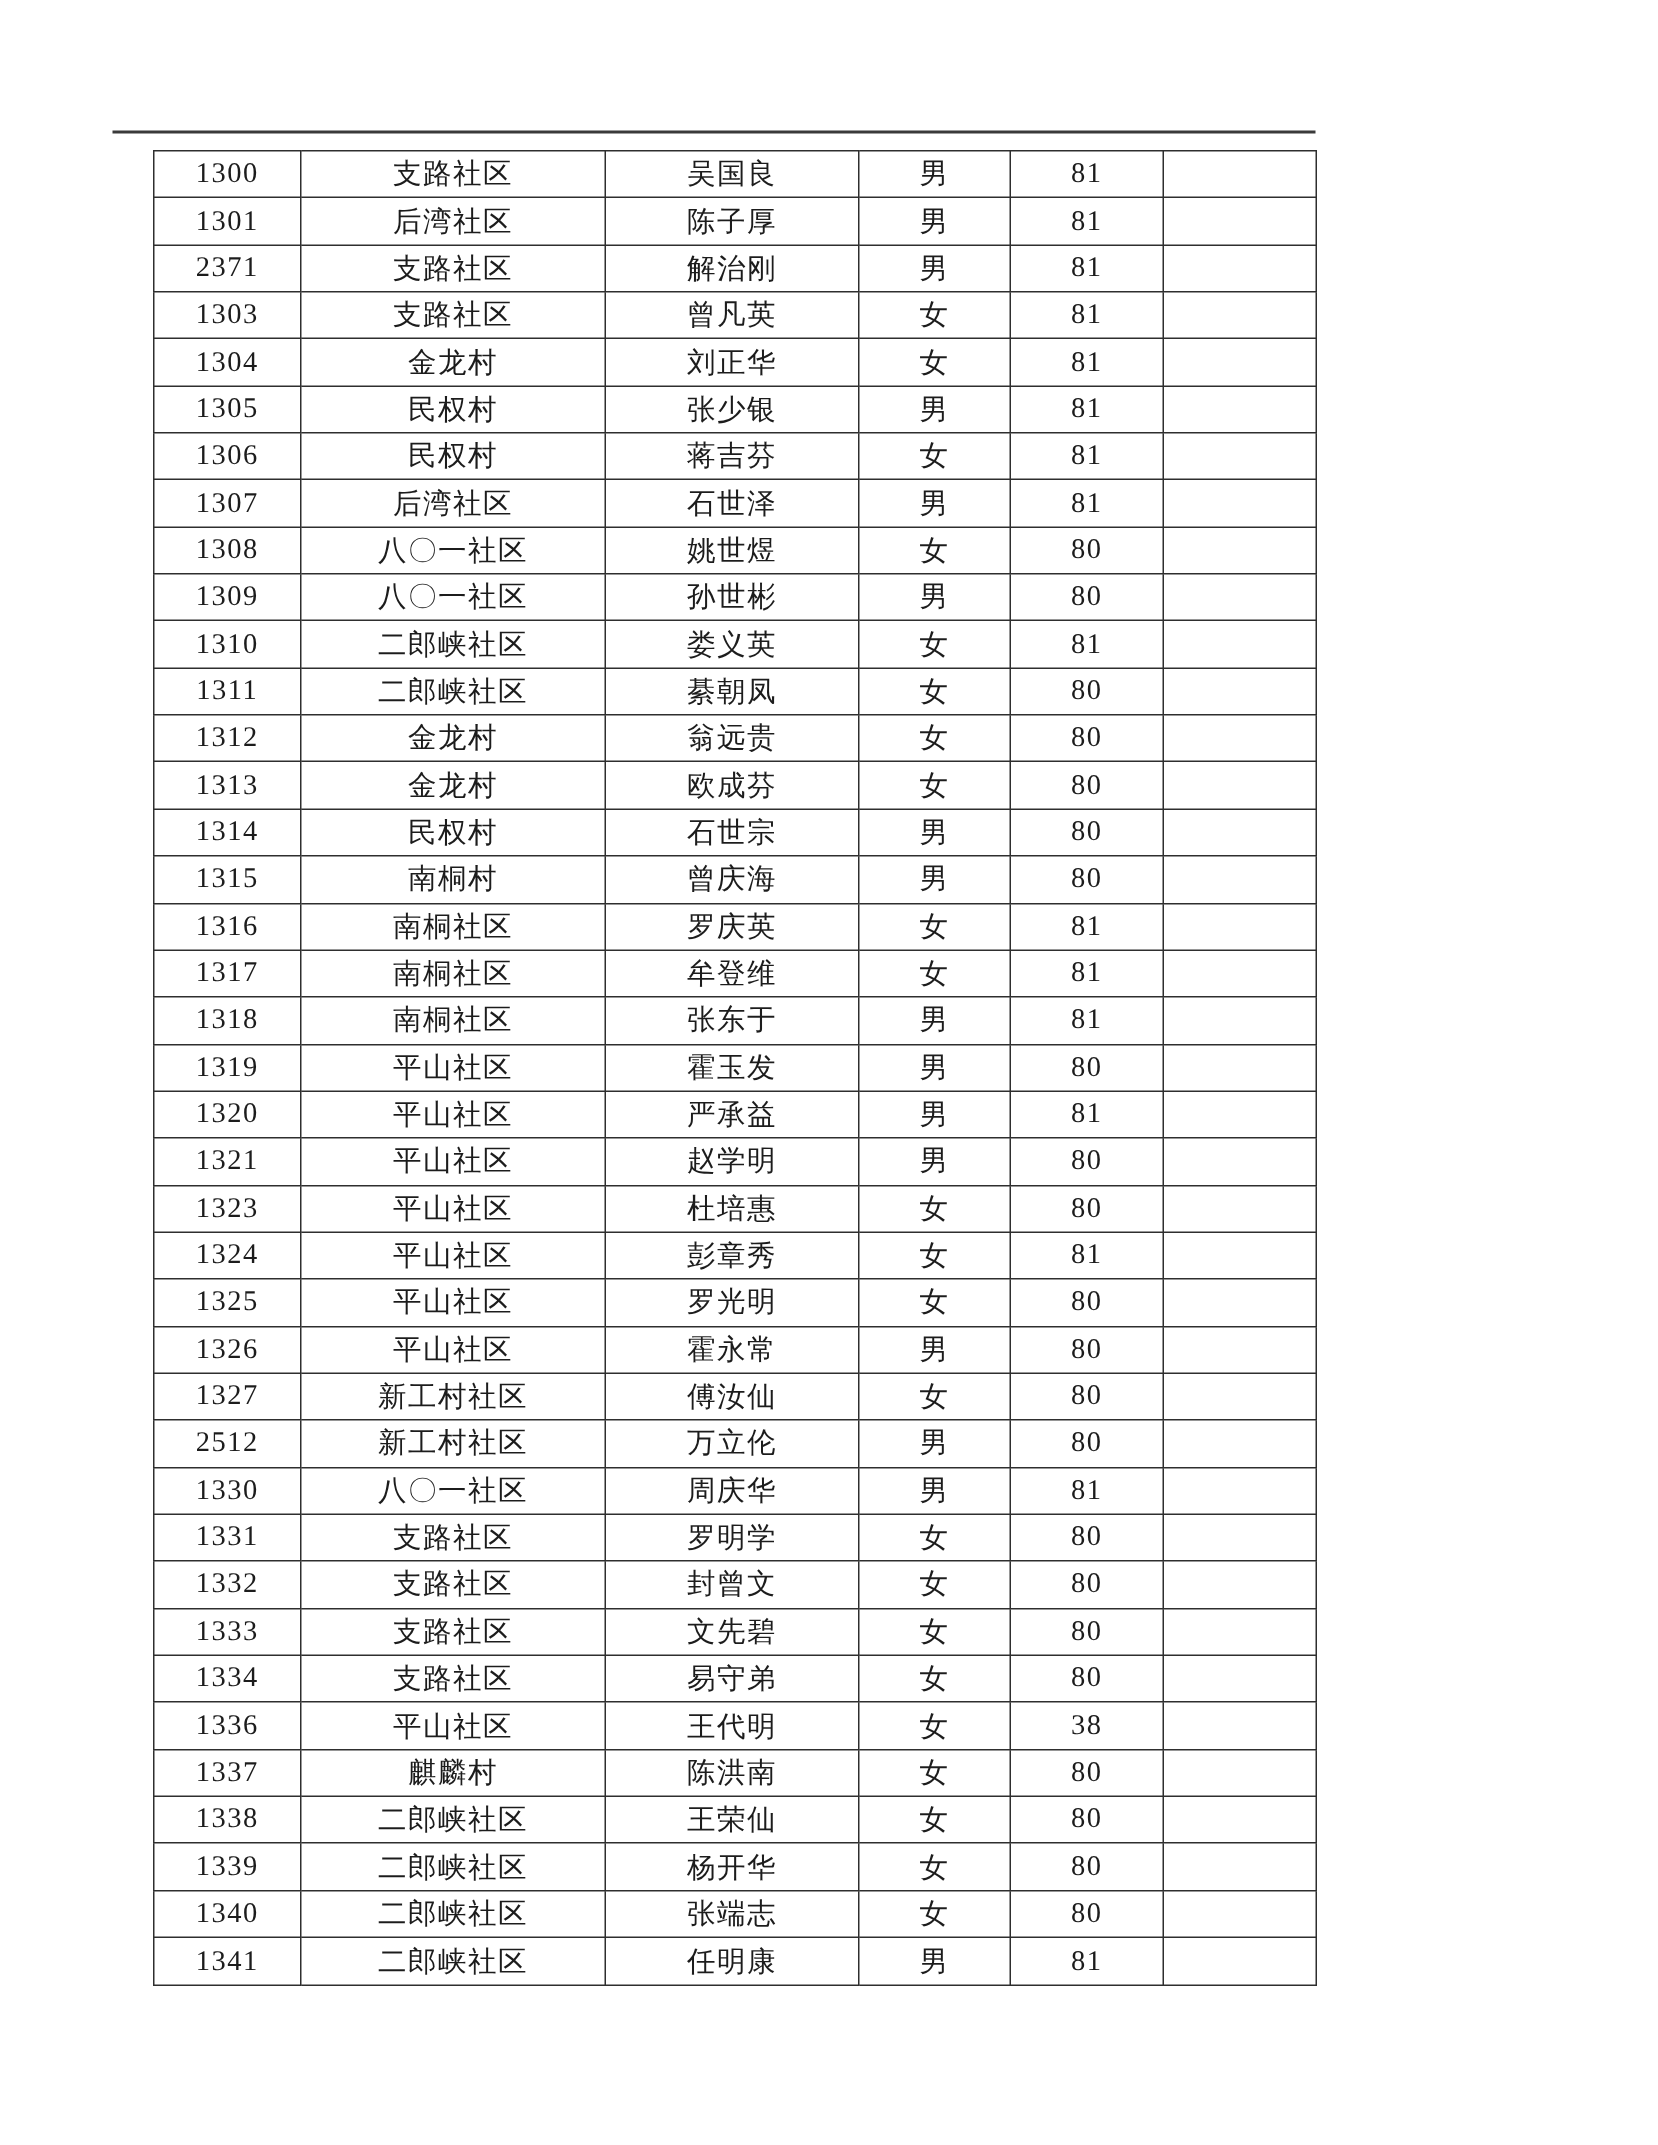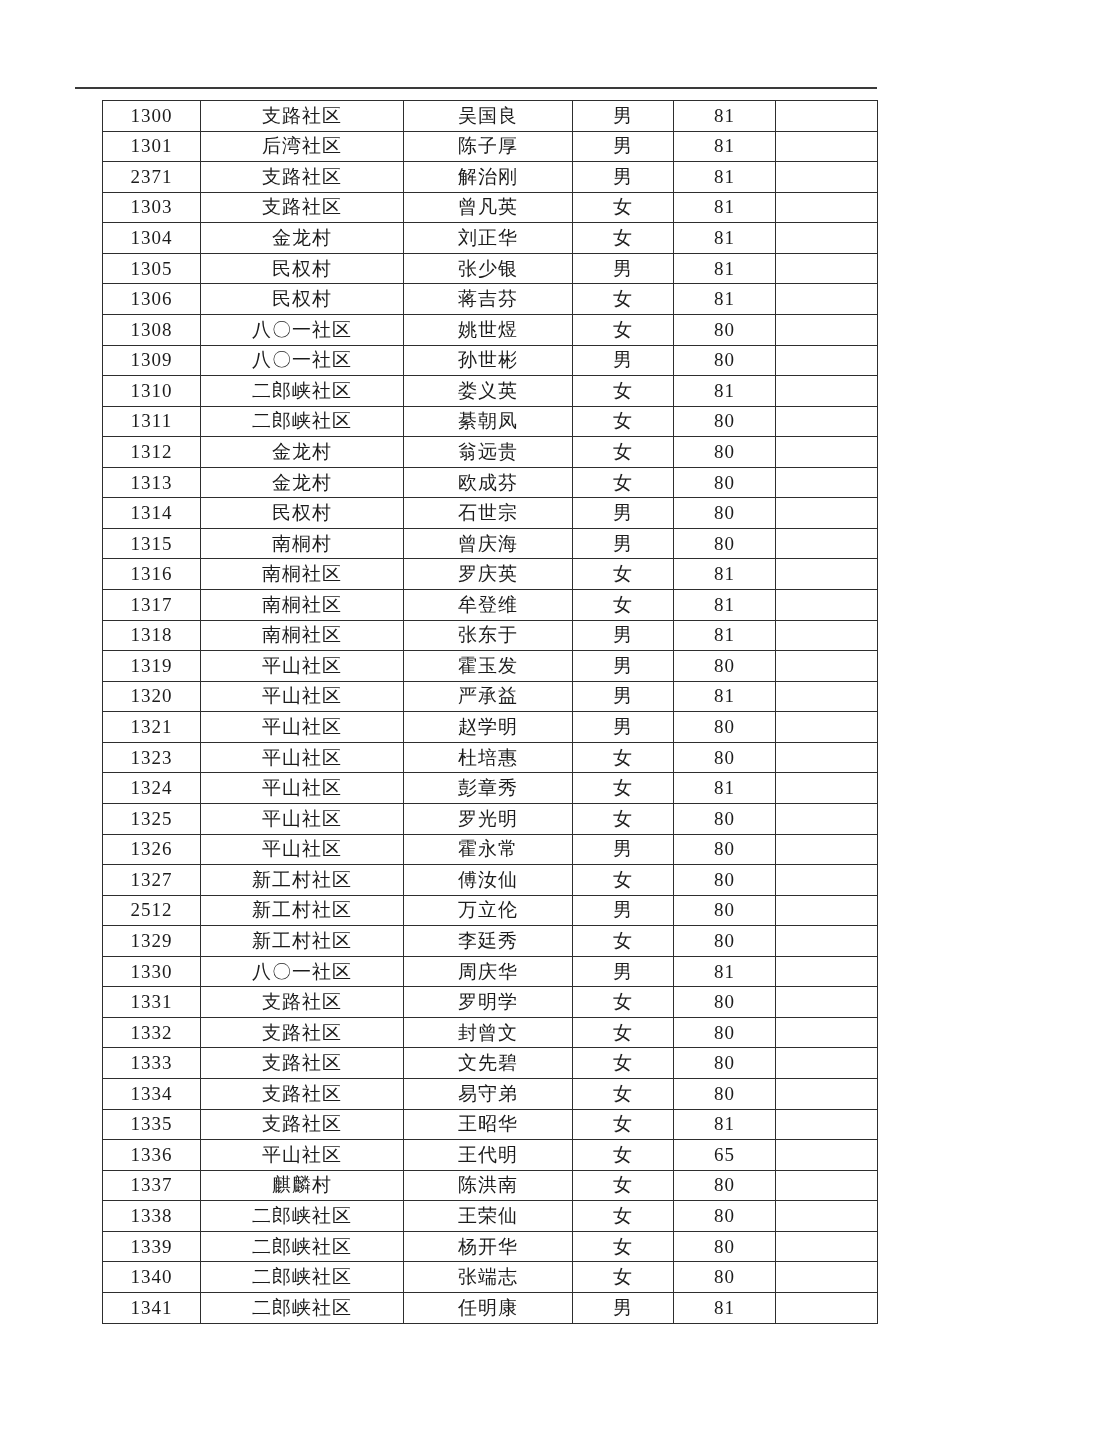--- a/index.html
+++ b/index.html
@@ -110,20 +110,28 @@
         </tr>
         <tr>
           <td>1306</td>
           <td>民权村</td>
           <td>蒋吉芬</td>
           <td>女</td>
           <td>81</td>
           <td></td>
         </tr>
         <tr>
+          <td>1307</td>
+          <td>后湾社区</td>
+          <td>石世泽</td>
+          <td>男</td>
+          <td>81</td>
+          <td></td>
+        </tr>
+        <tr>
           <td>1308</td>
           <td>八〇一社区</td>
           <td>姚世煜</td>
           <td>女</td>
           <td>80</td>
           <td></td>
         </tr>
         <tr>
           <td>1309</td>
           <td>八〇一社区</td>
@@ -270,28 +278,20 @@
         </tr>
         <tr>
           <td>2512</td>
           <td>新工村社区</td>
           <td>万立伦</td>
           <td>男</td>
           <td>80</td>
           <td></td>
         </tr>
         <tr>
-          <td>1329</td>
-          <td>新工村社区</td>
-          <td>李廷秀</td>
-          <td>女</td>
-          <td>80</td>
-          <td></td>
-        </tr>
-        <tr>
           <td>1330</td>
           <td>八〇一社区</td>
           <td>周庆华</td>
           <td>男</td>
           <td>81</td>
           <td></td>
         </tr>
         <tr>
           <td>1331</td>
           <td>支路社区</td>
@@ -318,33 +318,25 @@
         </tr>
         <tr>
           <td>1334</td>
           <td>支路社区</td>
           <td>易守弟</td>
           <td>女</td>
           <td>80</td>
           <td></td>
         </tr>
         <tr>
-          <td>1335</td>
-          <td>支路社区</td>
-          <td>王昭华</td>
-          <td>女</td>
-          <td>81</td>
-          <td></td>
-        </tr>
-        <tr>
           <td>1336</td>
           <td>平山社区</td>
           <td>王代明</td>
           <td>女</td>
-          <td>65</td>
+          <td>38</td>
           <td></td>
         </tr>
         <tr>
           <td>1337</td>
           <td>麒麟村</td>
           <td>陈洪南</td>
           <td>女</td>
           <td>80</td>
           <td></td>
         </tr>

